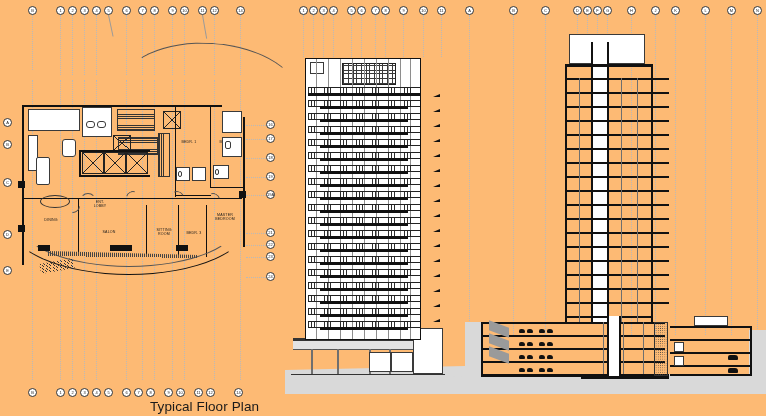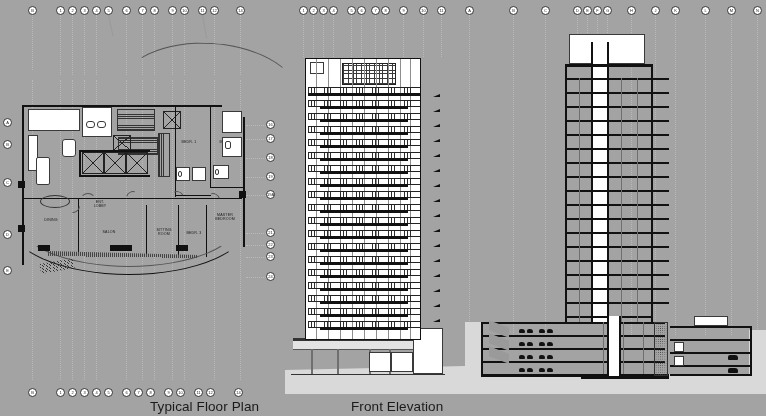--- a/index.html
+++ b/index.html
@@ -1,17 +1,17 @@
 <!DOCTYPE html>
 <html><head>
 <meta charset="utf-8">
 <style>
   html,body{margin:0;padding:0;background:#ffffff;}
   body{width:766px;height:416px;overflow:hidden;font-family:"Liberation Sans",sans-serif;color:#111;}
-  #sheet{position:relative;width:766px;height:416px;background:#a3a3a3;}
+  #sheet{position:relative;width:766px;height:416px;background:#fdba74;}
 
   .panel{position:absolute;}
   .caption{position:absolute;bottom:0;font-size:13.5px;color:#1a1a1a;letter-spacing:.1px;white-space:nowrap;}
 
   
   .bub{position:absolute;width:9px;height:9px;border:1px solid #333;border-radius:50%;background:#fff;
        font-size:4px;line-height:7px;text-align:center;color:#222;box-sizing:border-box;}
   .gline{position:absolute;width:0;border-left:1px dotted #b9b9b9;}
   .glineh{position:absolute;height:0;border-top:1px dotted #b9b9b9;}
   .leader{position:absolute;width:0;border-left:1px solid #9a9a9a;}
@@ -380,21 +380,20 @@
       <div class="lvlmark" style="left:148px;top:214px;"></div>
       <div class="lvlmark" style="left:148px;top:229px;"></div>
       <div class="lvlmark" style="left:148px;top:244px;"></div>
       <div class="lvlmark" style="left:148px;top:259px;"></div>
       <div class="lvlmark" style="left:148px;top:274px;"></div>
       <div class="lvlmark" style="left:148px;top:289px;"></div>
       <div class="lvlmark" style="left:148px;top:304px;"></div>
       <div class="lvlmark" style="left:148px;top:319px;"></div>
     </div>
 
-    <div class="caption" style="left:66px;bottom:2px;">Front Elevation</div>
   </div>
 
   <div class="panel" id="section" style="left:465px;top:0;width:301px;height:416px;">
 
     <div>
       <div class="bub" style="left:0px;top:6px;">A</div>
       <div class="gline" style="left:4px;top:15px;height:320px;"></div>
       <div class="bub" style="left:44px;top:6px;">B</div>
       <div class="gline" style="left:48px;top:15px;height:320px;"></div>
       <div class="bub" style="left:76px;top:6px;">C</div>

